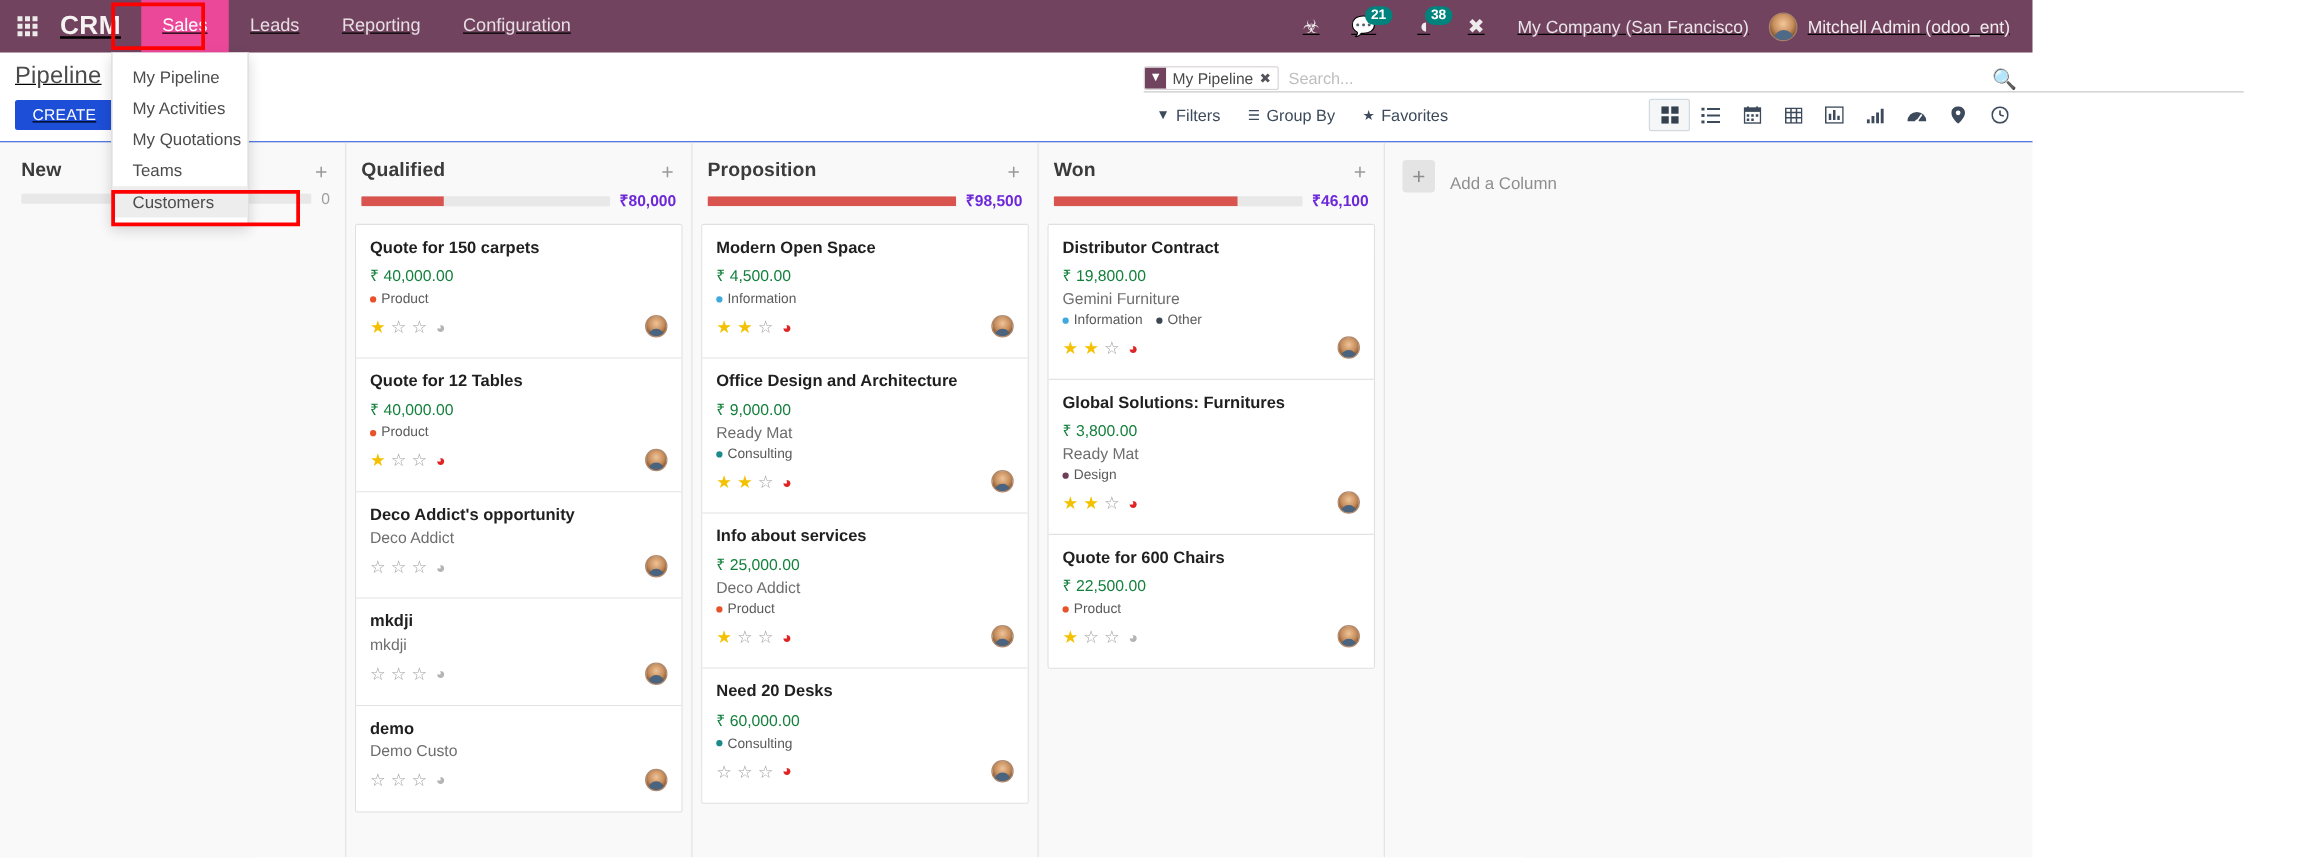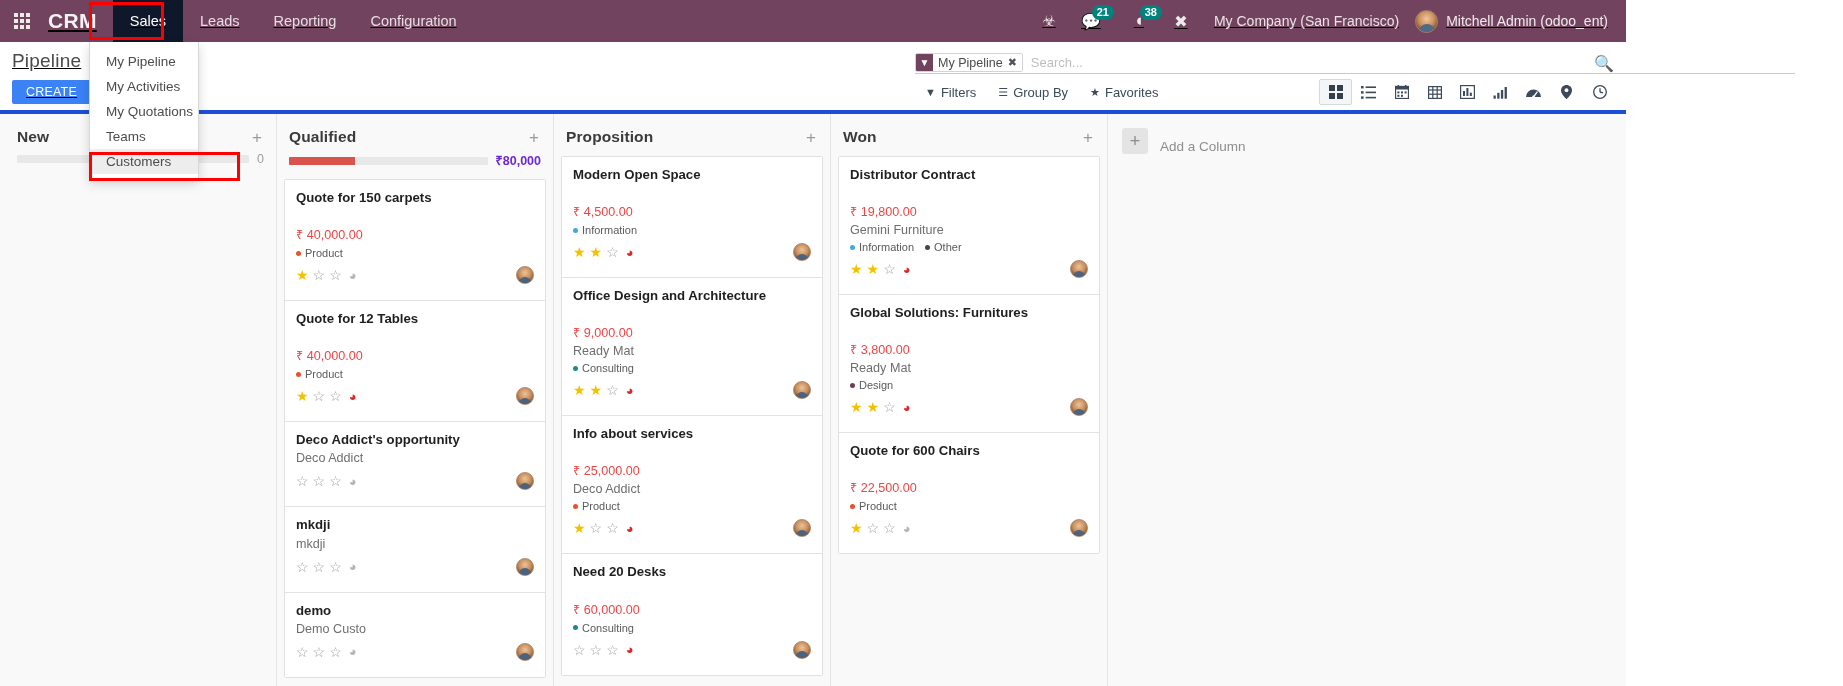--- a/index.html
+++ b/index.html
@@ -19,21 +19,21 @@
     position: relative; z-index: 40;
   }
   .apps-grid { width: 44px; height: 42px; display:flex; align-items:center; justify-content:center; cursor:pointer; }
   .apps-grid .dots { display:grid; grid-template-columns: repeat(3, 4px); grid-template-rows: repeat(3, 4px); gap:2px; }
   .apps-grid .dots i { display:block; width:4px; height:4px; background:#EDEAEA; }
   .brand { font-size: 21px; font-weight: 700; letter-spacing:.3px; padding: 0 16px 0 4px; color:#F5F2F2; }
   .menu-item {
     padding: 0 17px; height: 42px; line-height: 42px;
     font-size: 14.5px; color:#E6DEE3; cursor:pointer; white-space:nowrap;
   }
-  .menu-item.active { background: #0f172a; color:#fff; }
+  .menu-item.active { background: #ec4899; color:#fff; }
   .menu-item-wrap { position: relative; }
   .redbox {
     position:absolute; border:3px solid #FF0000; pointer-events:none; z-index: 60;
   }
   .nav-right { margin-left:auto; display:flex; align-items:center; padding-right: 12px; gap: 2px; }
   .nav-ico { width: 34px; height: 42px; display:flex; align-items:center; justify-content:center; color:#EFEAEC; cursor:pointer; position:relative; }
   .badge-wrap { position:relative; display:flex; align-items:center; justify-content:center; width:46px; height:42px; cursor:pointer; }
   .nbadge {
     position:absolute; top:5px; right:0px;
     background:#00827D; color:#fff; font-size:11px; font-weight:600;
@@ -57,21 +57,21 @@
     box-shadow: 0 4px 10px rgba(0,0,0,.16);
     padding: 7px 0 5px 0; z-index: 50;
     min-width: 108px;
   }
   .dd-item {
     padding: 5px 16px; font-size:13.5px; color:#4C4C4C; cursor:pointer; white-space:nowrap;
   }
   .dd-item.hl { background:#EDEDED; }
 
   
-  .cp { position:relative; border-bottom:4px solid #1d4ed8; background:#fff; height: 72px; }
+  .cp { position:relative; border-bottom:1px solid #1d4ed8; background:#fff; height: 72px; }
   .cp-row1 { display:flex; align-items:flex-start; height: 36px; padding-top: 8px; }
   .page-title { font-size: 19px; color:#4A4A4A; padding-left: 12px; font-weight:400; letter-spacing:.2px; }
   .searchbox {
     position:absolute; left: 915px; top: 10px; width: 880px;
     border-bottom:1px solid #C9C9C9; display:flex; align-items:center; height:22px;
   }
   .facet { display:flex; align-items:stretch; height:19px; border-radius:2px; overflow:hidden; border:1px solid #D7D2D5; }
   .facet-ico {
     background:#71435F; color:#fff; font-size:10px; display:flex; align-items:center; justify-content:center;
     width:17px;
@@ -81,21 +81,21 @@
   .search-input {
     border:none; outline:none; font-size:13px; color:#333; flex:1;
     padding-left: 8px; background:transparent;
     font-family:"Liberation Sans", sans-serif;
   }
   .search-input::placeholder { color:#BEBEBE; }
   .search-mag { position:absolute; right: 12px; top: 12px; color:#5C5666; font-size:16px; cursor:pointer; }
 
   .cp-row2 { display:flex; align-items:center; height: 28px; padding-left:12px; position:relative; }
   .btn-create {
-    background:#3b82f6; color:#fff; border:none; font-size:12.5px;
+    background:#1d4ed8; color:#fff; border:none; font-size:12.5px;
     padding: 5px 14px; border-radius:2px; cursor:pointer; font-weight:400;
     font-family:"Liberation Sans", sans-serif; letter-spacing:.2px;
   }
   .btn-ghost { background:none; border:none; color:#2B3A4A; font-size:12.5px; padding: 5px 10px; cursor:pointer;
     font-family:"Liberation Sans", sans-serif;}
   .cp-filters { position:absolute; left: 925px; display:flex; align-items:center; gap: 22px; }
   .flt { font-size:13px; color:#3C4A5B; cursor:pointer; display:flex; align-items:center; gap:5px; white-space:nowrap;}
   .flt .gl { font-size:11px; }
   .viewsw { position:absolute; right: 10px; display:flex; align-items:center; gap:0px; }
   .vbtn {
@@ -118,21 +118,21 @@
   .col-prog { display:flex; align-items:center; padding: 6px 5px 0 5px; gap:8px; }
   .bar { flex:1; height:8px; background:#E8E8E8; border-radius:1px; overflow:hidden; display:flex; }
   .bar .fill { height:100%; }
   .amt { font-size:12.5px; font-weight:700; color:#6d28d9; white-space:nowrap; }
   .amt.zero { font-weight:400; color:#9E9E9E; }
   .cards { margin-top: 10px; background:#fff; border:1px solid #E0E0E0; border-radius:2px; }
   .cards.empty { border:none; background:transparent; }
   .card { padding: 9px 11px 16px 11px; border-bottom:1px solid #E3E3E3; background:#fff; cursor:pointer; position:relative; }
   .card:last-child { border-bottom:none; }
   .card-title { font-size:13.2px; font-weight:700; color:#1F1F1F; line-height:1.3; }
-  .card-amt { font-size:12.6px; color:#ef4444; margin-top:20px; }
+  .card-amt { font-size:12.6px; color:#15803d; margin-top:6px; }
   .card-partner { font-size:12.6px; color:#6E6E6E; margin-top:3px; }
   .tags { margin-top:4px; display:flex; gap:11px; flex-wrap:wrap; }
   .tag { font-size:11px; color:#5A5A5A; display:flex; align-items:center; gap:4px; white-space:nowrap; }
   .tag .dot { width:5px; height:5px; border-radius:50%; display:inline-block; }
   .card-foot { display:flex; align-items:center; margin-top:7px; }
   .stars { display:flex; gap:4px; align-items:center; }
   .star { font-size:14px; line-height:1; }
   .star.on { color:#F4C100; }
   .star.off { color:#9E9E9E; }
   .clock { font-size:13px; margin-left:7px; line-height:1; }
@@ -432,20 +432,26 @@
               <div class="avatar-card"></div>
             </div>
           </div>
         </div>
       </div>
       <div class="col">
         <div class="col-head">
           <div class="col-title">Proposition</div>
           <div class="col-plus">+</div>
         </div>
+        <div class="col-prog">
+          <div class="bar">
+            <div class="fill" style="width: 100%; background: rgb(217, 83, 79);"></div>
+          </div>
+          <div class="amt">₹98,500</div>
+        </div>
         <div class="cards">
           <div class="card">
             <div class="card-title">Modern Open Space</div>
             <div class="card-amt">₹ 4,500.00</div>
             <div class="tags">
               <span class="tag">
                 <span class="dot" style="background:#3FA9E0"></span>
                 <span>Information</span>
               </span>
             </div>
@@ -518,20 +524,26 @@
               <div class="avatar-card"></div>
             </div>
           </div>
         </div>
       </div>
       <div class="col">
         <div class="col-head">
           <div class="col-title">Won</div>
           <div class="col-plus">+</div>
         </div>
+        <div class="col-prog">
+          <div class="bar">
+            <div class="fill" style="width: 74%; background: rgb(217, 83, 79);"></div>
+          </div>
+          <div class="amt">₹46,100</div>
+        </div>
         <div class="cards">
           <div class="card">
             <div class="card-title">Distributor Contract</div>
             <div class="card-amt">₹ 19,800.00</div>
             <div class="card-partner">Gemini Furniture</div>
             <div class="tags">
               <span class="tag">
                 <span class="dot" style="background:#3FA9E0"></span>
                 <span>Information</span>
               </span>

